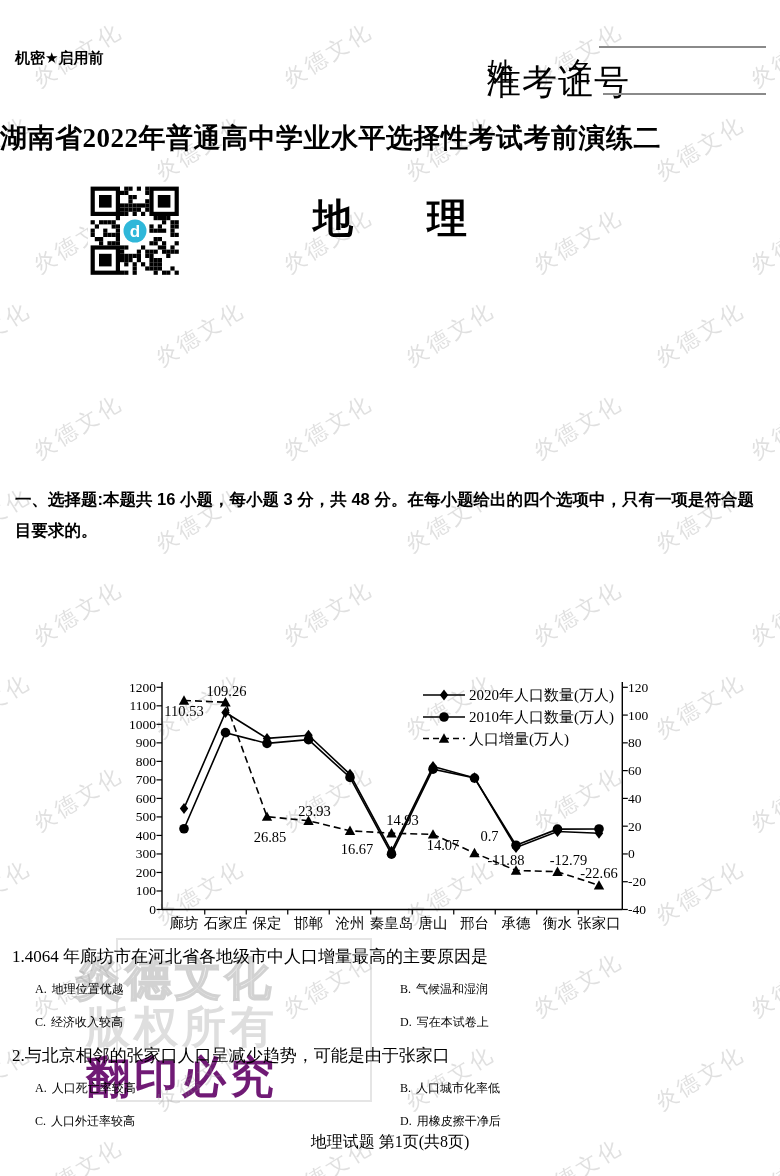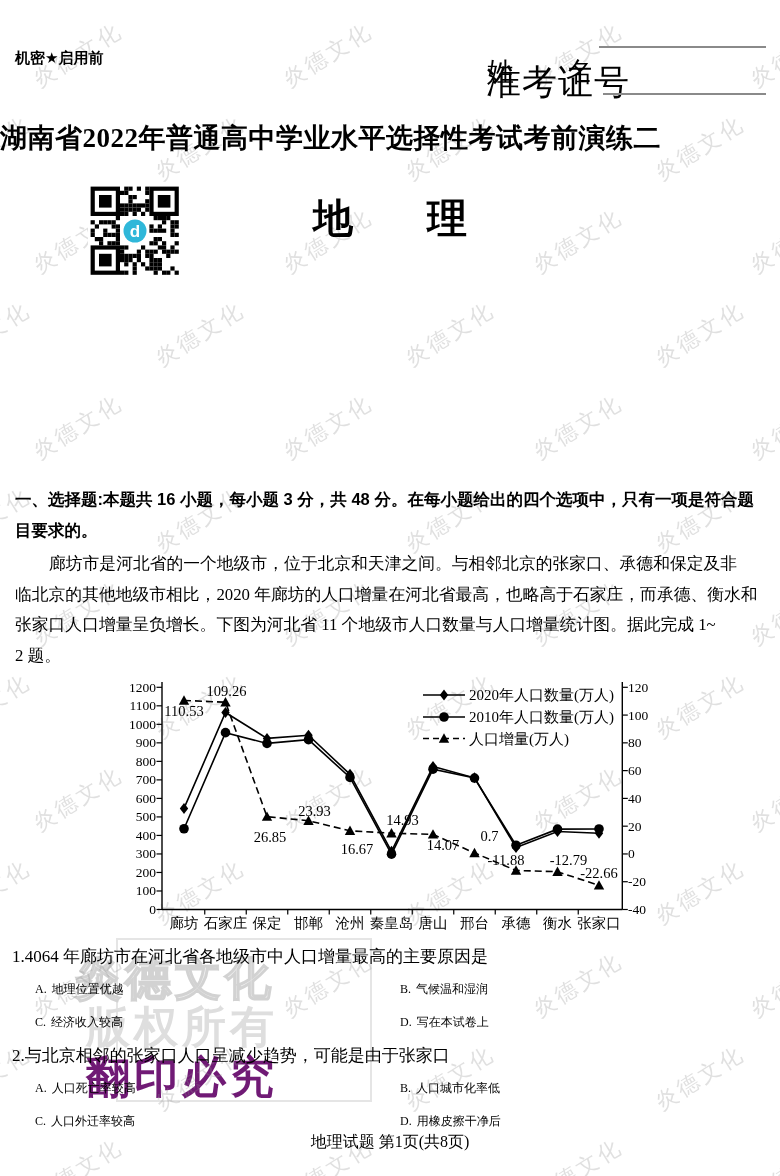--- a/index.html
+++ b/index.html
@@ -275,26 +275,20 @@
       <span>地</span><span class="subject-gap"></span><span>理</span>
     </div>
 
     <div class="notice">
     </div>
 
     <div class="sec-heading" id="sec-heading">
         <div class="line">一、选择题:本题共 16 小题，每小题 3 分，共 48 分。在每小题给出的四个选项中，只有一项是符合题</div>
         <div class="line">目要求的。</div>
       </div>
-    <div class="intro" id="intro-block">
-        <div class="body-line first">廊坊市是河北省的一个地级市，位于北京和天津之间。与相邻北京的张家口、承德和保定及非</div>
-        <div class="body-line">临北京的其他地级市相比，2020 年廊坊的人口增量在河北省最高，也略高于石家庄，而承德、衡水和</div>
-        <div class="body-line">张家口人口增量呈负增长。下图为河北省 11 个地级市人口数量与人口增量统计图。据此完成 1~</div>
-        <div class="body-line">2 题。</div>
-      </div>
 
     <div class="chart-wrap">
       <svg id="chart-svg" width="600" height="270" viewBox="0 0 600 270">
           <line x1="62" y1="8" x2="62" y2="235.5" stroke="#000" stroke-width="1.4"></line>
           <line x1="522.3" y1="8" x2="522.3" y2="235.5" stroke="#000" stroke-width="1.4"></line>
           <line x1="62" y1="235.5" x2="522.3" y2="235.5" stroke="#000" stroke-width="1.4"></line>
           <line x1="56.5" y1="235.5" x2="62" y2="235.5" stroke="#000" stroke-width="1.2"></line>
           <text x="56" y="240" text-anchor="end" font-size="13.5" fill="#000" font-family="Liberation Serif, DejaVu Serif, serif">0</text>
           <line x1="56.5" y1="216.98333333333335" x2="62" y2="216.98333333333335" stroke="#000" stroke-width="1.2"></line>
           <text x="56" y="221.48333333333335" text-anchor="end" font-size="13.5" fill="#000" font-family="Liberation Serif, DejaVu Serif, serif">100</text>

